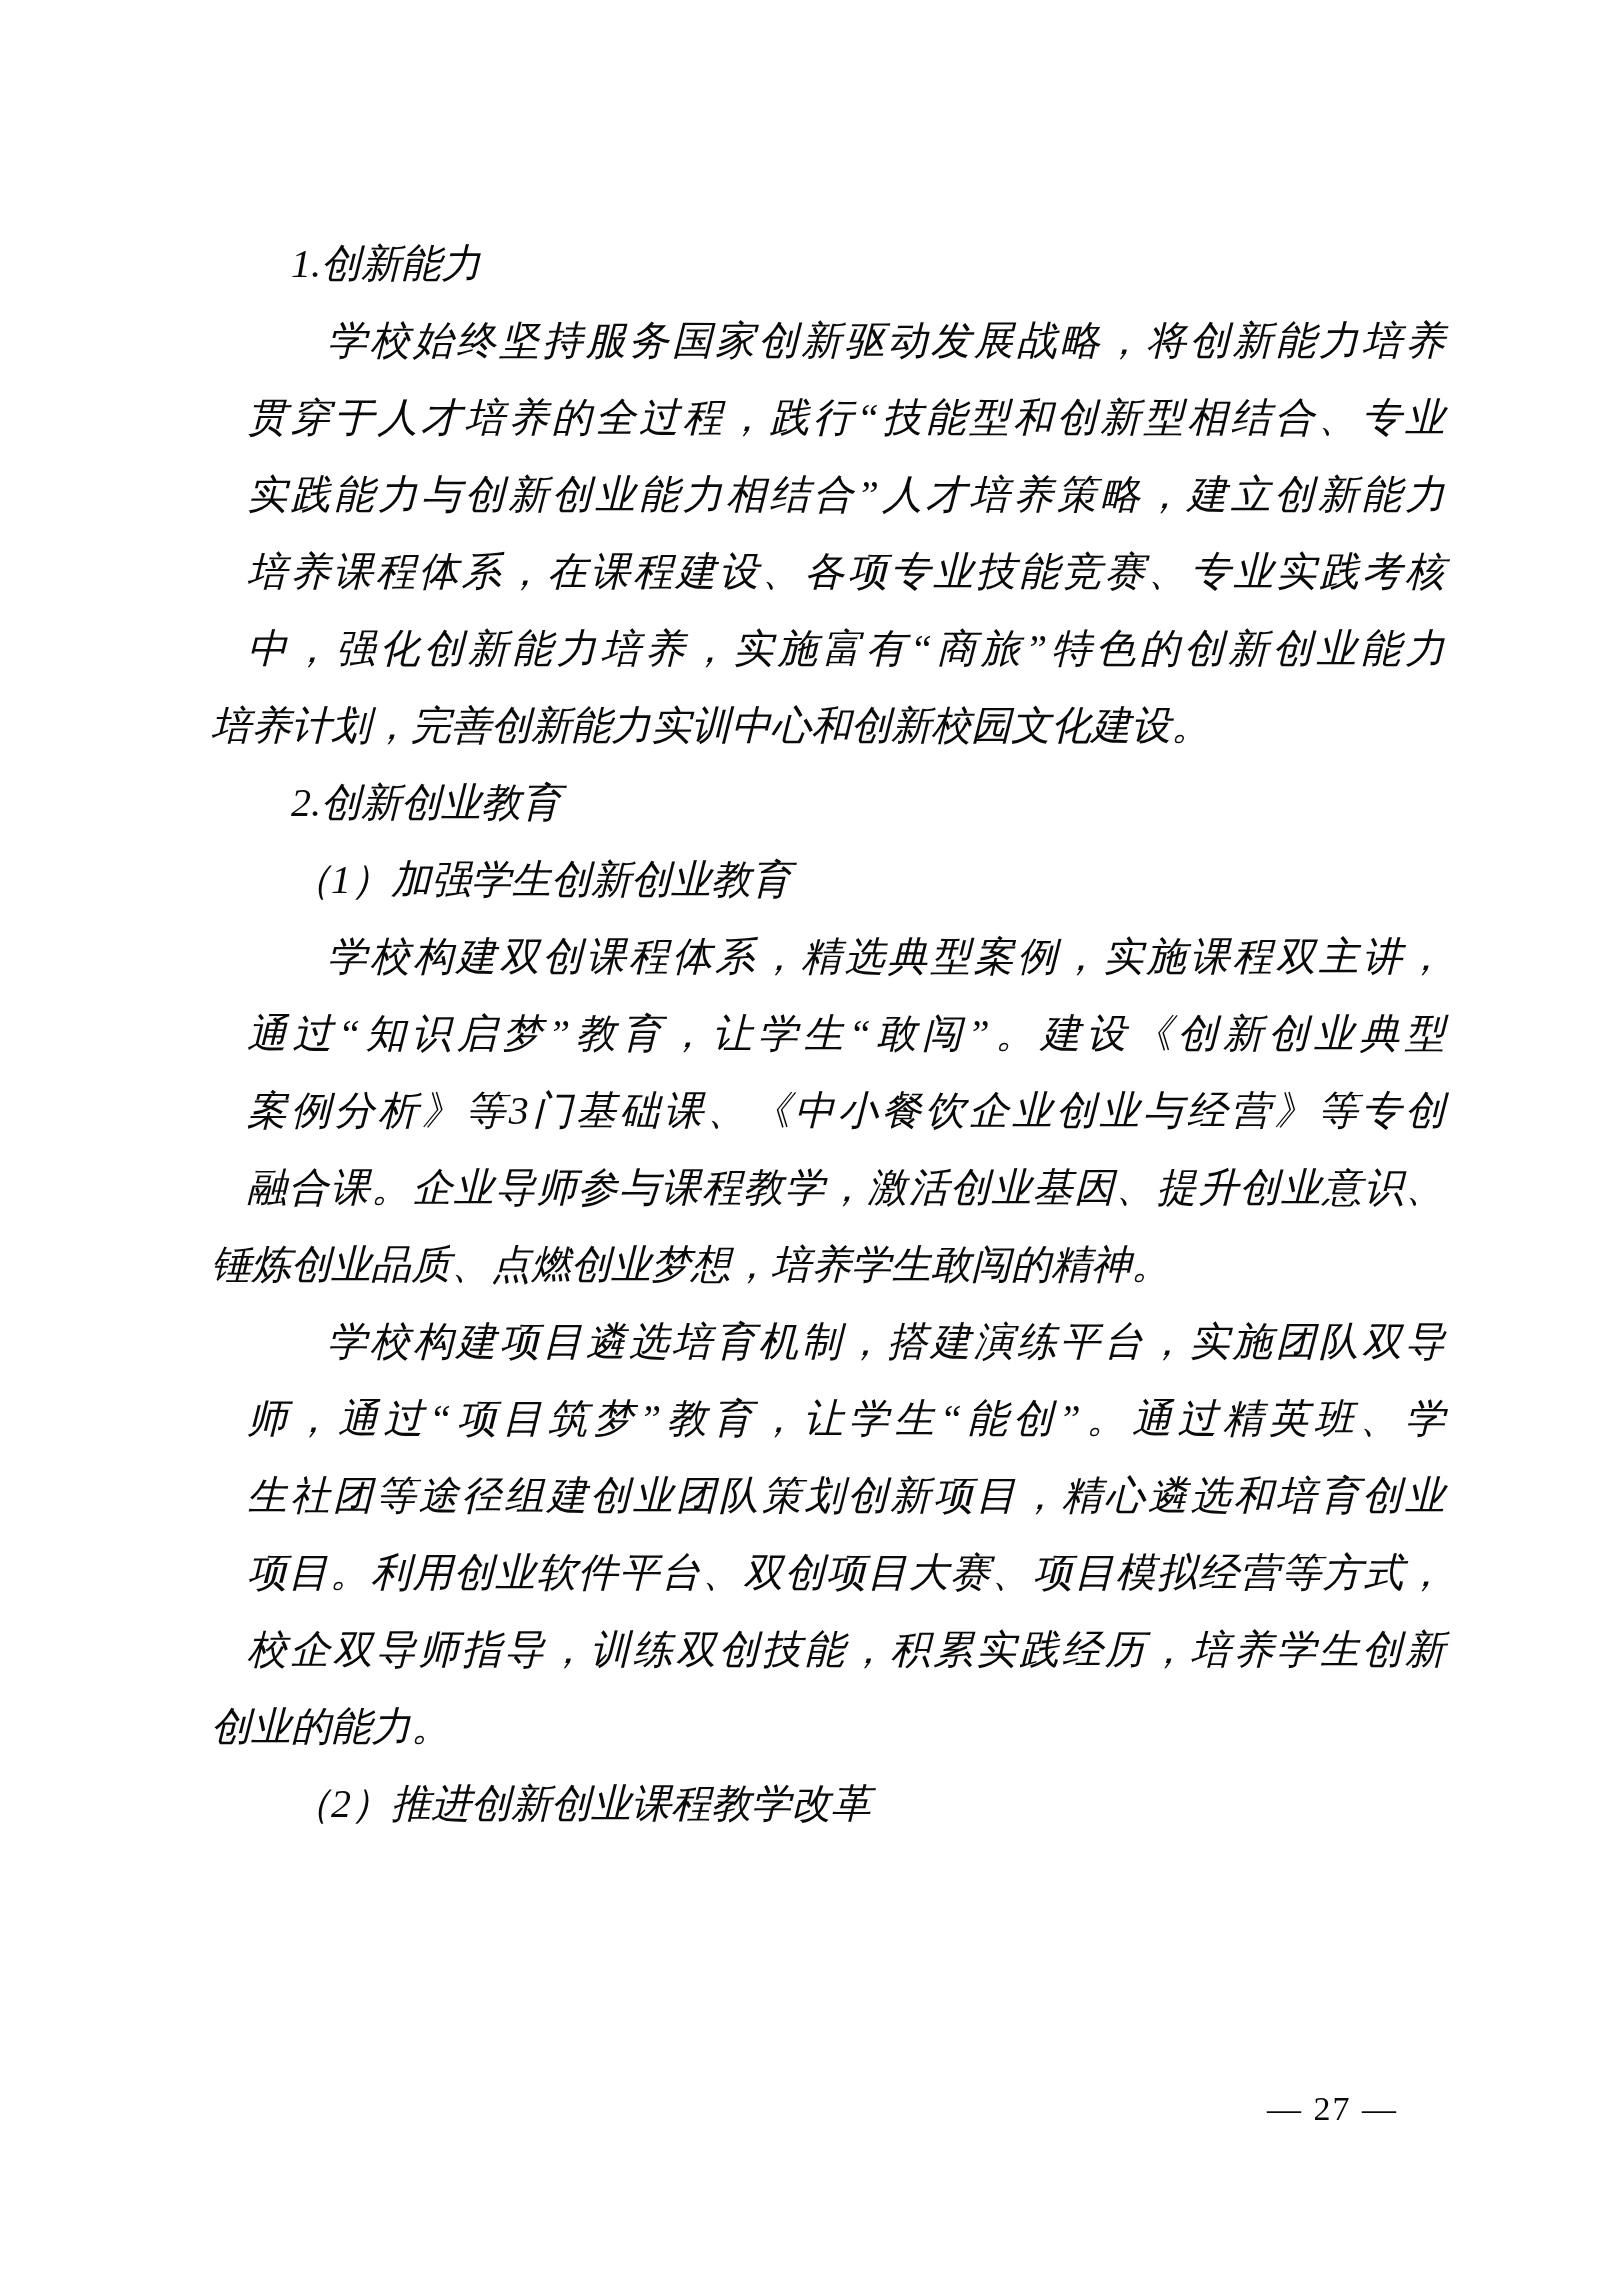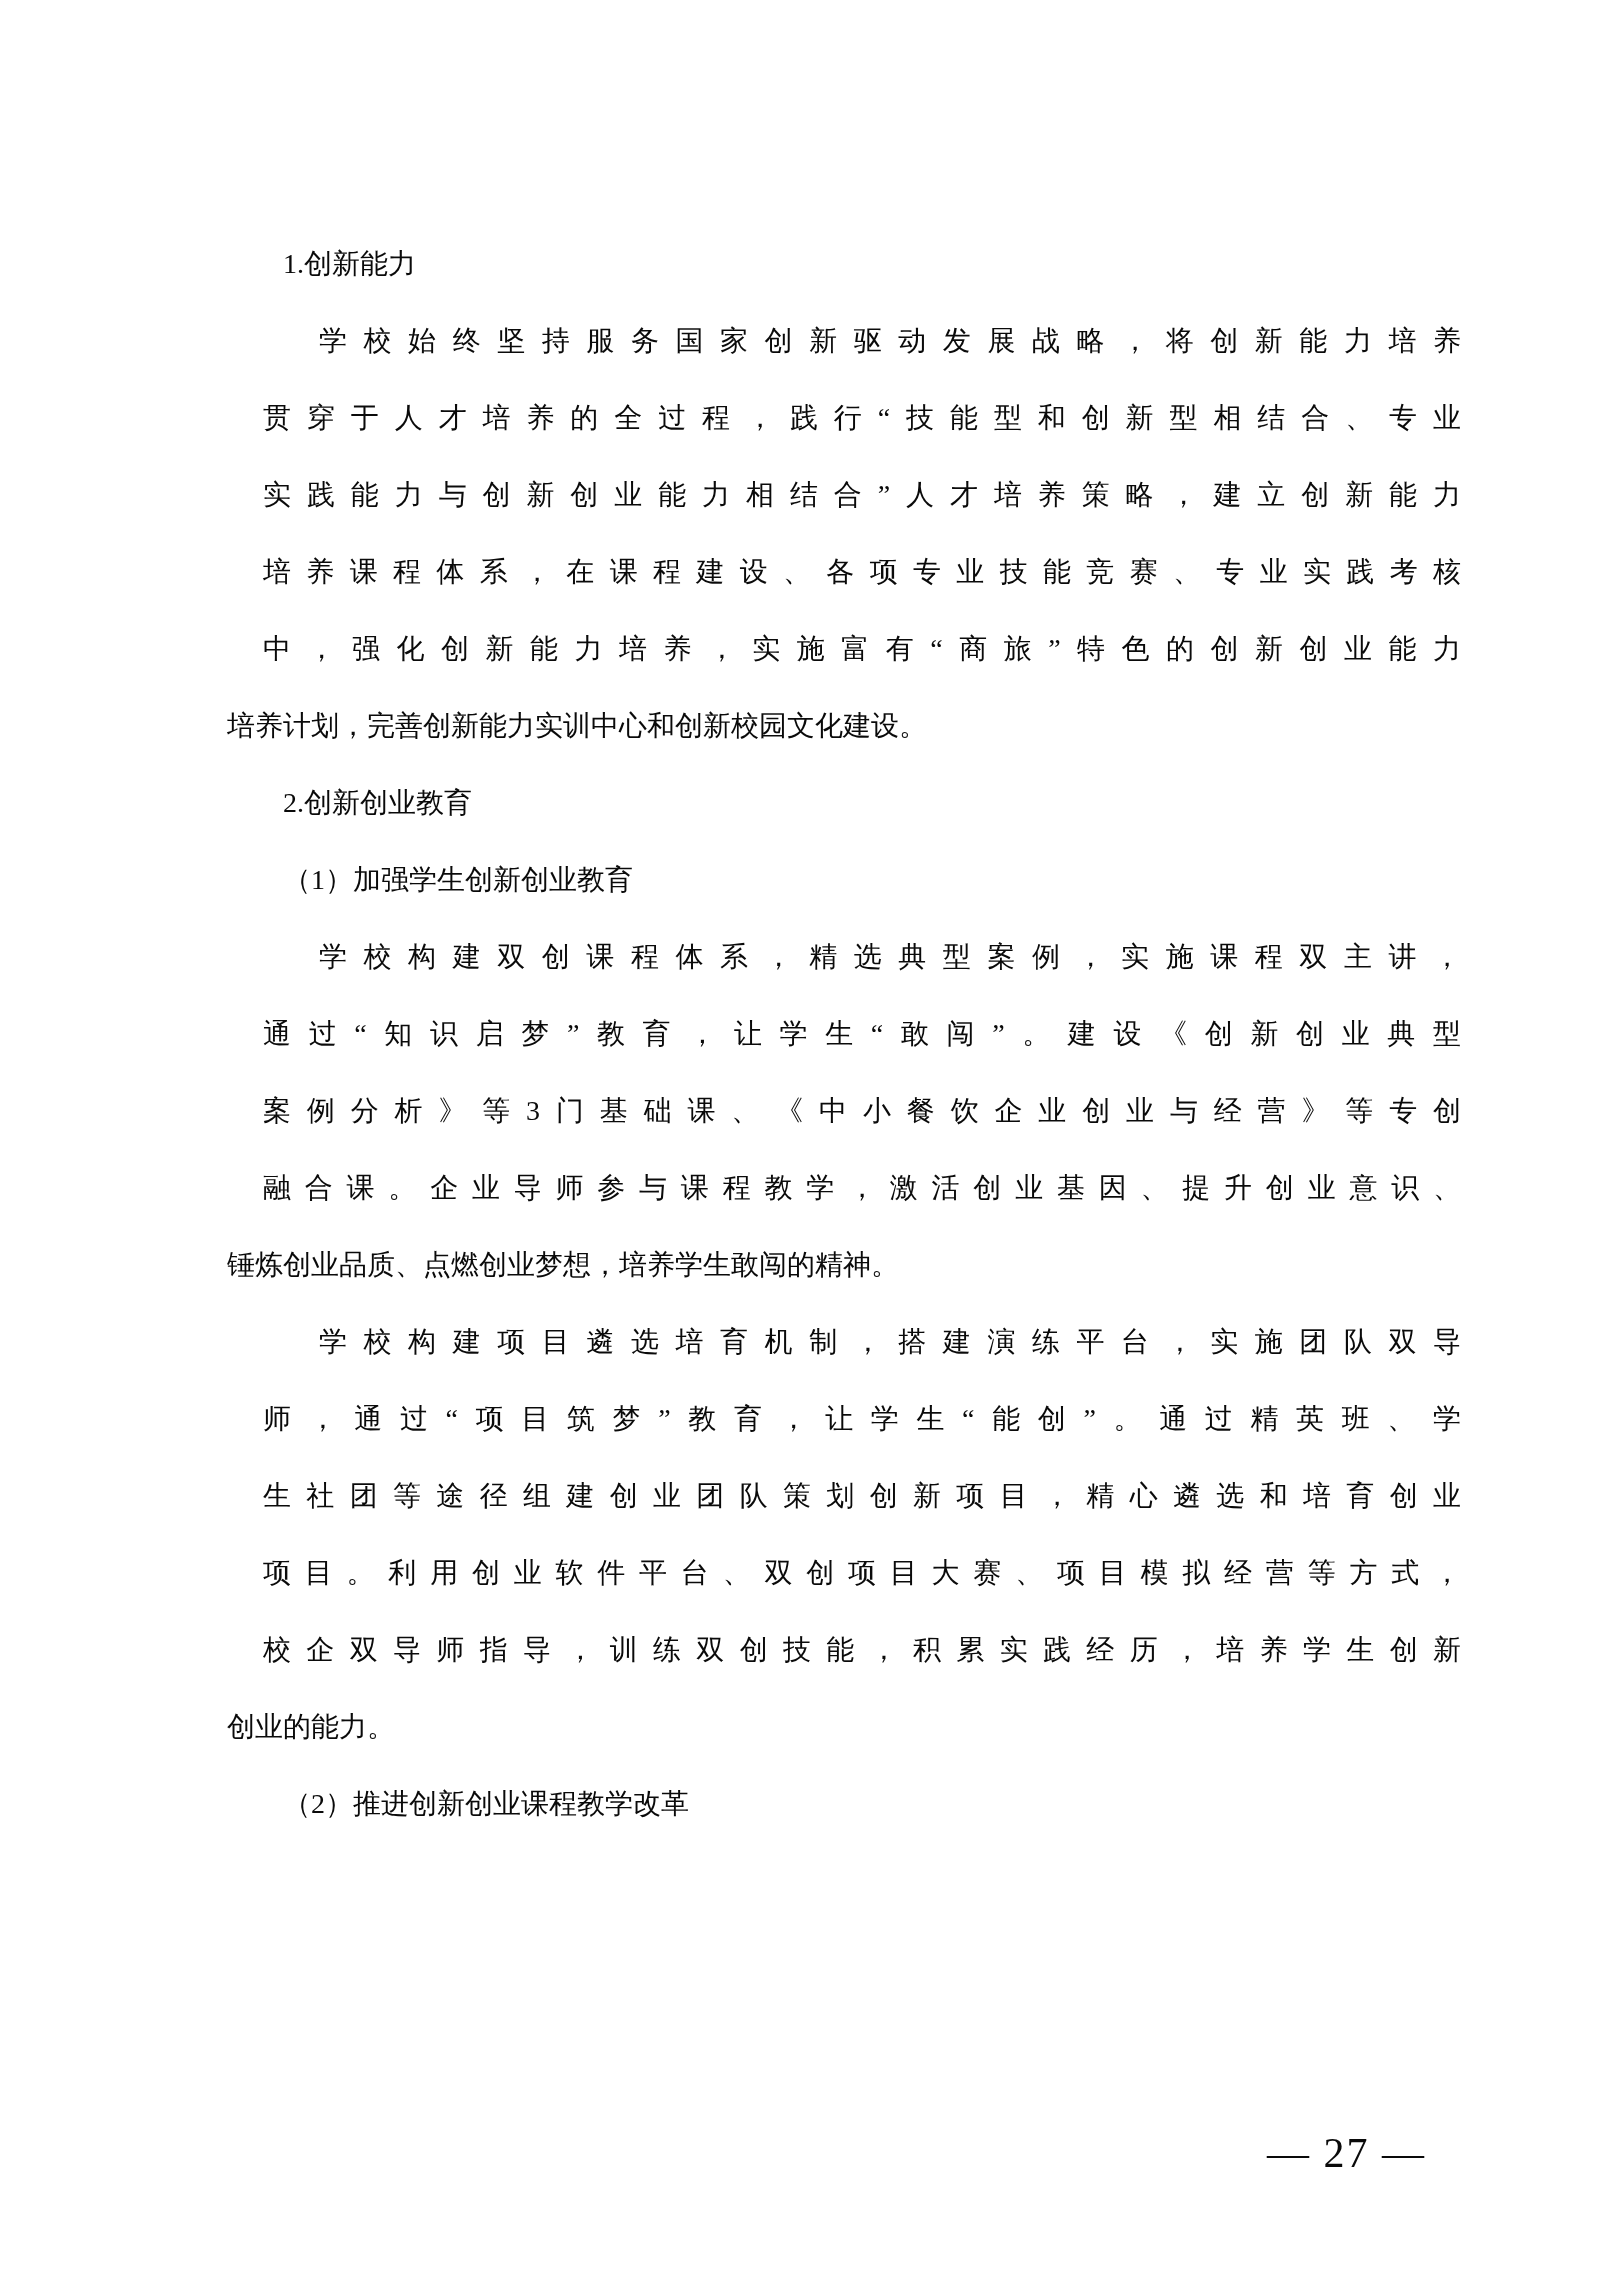--- a/index.html
+++ b/index.html
@@ -18,49 +18,49 @@
   .page {
     position: absolute;
     left: 0;
     top: 0;
     width: 1621px;
     height: 2293px;
     background: #ffffff;
   }
   .text-block {
     position: absolute;
-    left: 227px;
+    left: 211px;
     top: 225px;
     width: 1198px;
-    font-size: 28px;
+    font-size: 40px;
     line-height: 77px;
     letter-spacing: 0;
     color: #0a0a0a;
+    font-style: italic;
   }
   .line {
     width: 100%;
     text-align: left;
   }
   .line.justify {
     text-align: justify;
     text-align-last: justify;
     margin-left: 36px;
   }
   .line.indent {
     text-indent: 2em;
   }
   .page-number {
     position: absolute;
     left: 1267px;
     top: 2090px;
-    font-size: 42px;
+    font-size: 34px;
     letter-spacing: 2px;
     white-space: pre;
     color: #0a0a0a;
-    margin-top: 39px;
   }
 </style>
 </head>
 <body>
 
 <div class="page">
   <div class="text-block">
       <div class="line indent">1.创新能力</div>
       <div class="line indent justify">学校始终坚持服务国家创新驱动发展战略，将创新能力培养</div>
       <div class="line justify">贯穿于人才培养的全过程，践行“技能型和创新型相结合、专业</div>

